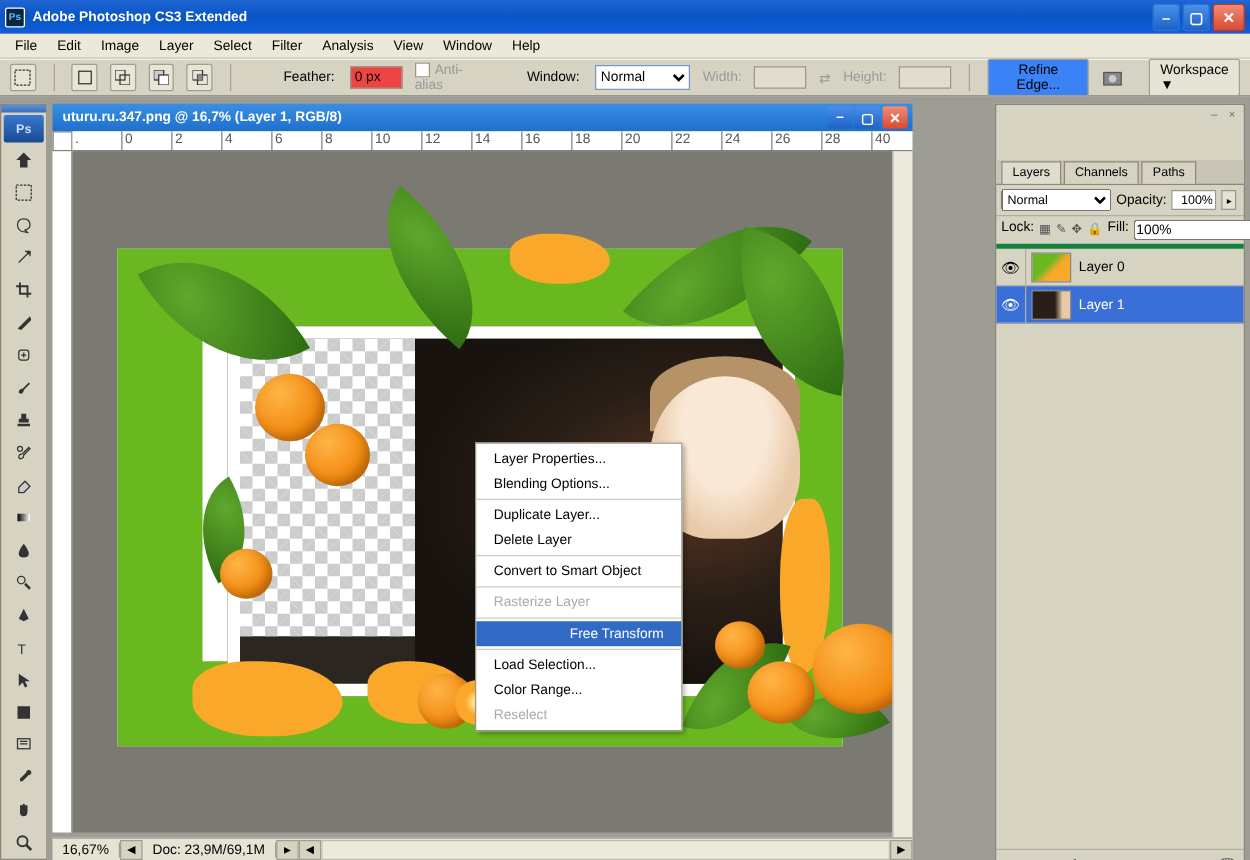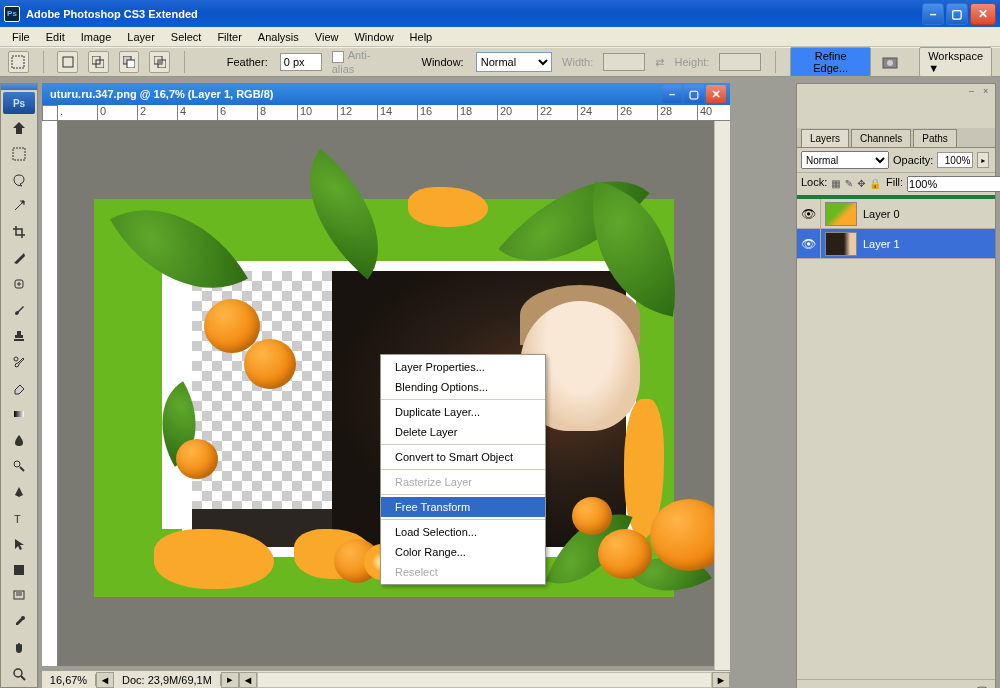--- a/index.html
+++ b/index.html
@@ -16,21 +16,21 @@
 
 
 .menubar { height:20px; background:#ece9d8; display:flex; align-items:center; padding:0 4px; border-bottom:1px solid #c0c0b8;}
 .menubar .menu-item { padding:2px 8px; cursor:pointer; }
 
 
 .optionsbar { height:30px; background:#d6d3c3; border-top:1px solid #f2f0e6; border-bottom:1px solid #9a978a; display:flex; align-items:center; padding:0 8px; gap:10px; }
 .optionsbar .tool-ico { width:24px; height:22px; border:1px solid #a0a090; background:#e8e5d6; border-radius:2px; display:flex; align-items:center; justify-content:center; }
 .optionsbar .sep { width:1px; height:22px; background:#a8a598; margin:0 4px;}
 .optionsbar label { margin-right:2px;margin-left:28px; }
-.optionsbar input[type=text] { width:42px; height:18px; border:1px solid #9a978a; padding:1px 3px; background:#ffffff;}
+.optionsbar input[type=text] { width:42px; height:18px; border:1px solid #9a978a; padding:1px 3px; background:#ef4444;}
 .optionsbar select { height:20px; border:1px solid #7a98c8; background:#fff; width:90px;}
 .optionsbar .disabled { color:#999; }
 .optionsbar button { background:#3b82f6; border:1px solid #a0a090; padding:2px 10px; border-radius:2px; cursor:pointer;}
 .workspace-drop { margin-left:auto; display:flex; align-items:center; gap:16px;}
 .workspace-drop .wd-btn { border:1px solid #a0a090; padding:2px 8px; border-radius:2px; background:#e6e3d4; cursor:pointer;}
 
 
 .toolbox { position:absolute; left:0; top:83px; width:38px; height:605px; background:#d6d3c3; border:1px solid #8a8778; }
 .toolbox .tool { width:30px; height:24px; margin:2px auto; display:flex; align-items:center; justify-content:center; cursor:pointer; border:1px solid transparent; }
 .toolbox .ps-head { width:32px; height:22px; background:linear-gradient(to bottom,#3a78d0,#1a4a90); margin:2px auto; display:flex; align-items:center; justify-content:center; color:#c5e0ff; font-weight:bold; font-size:10px; border-radius:2px;}
@@ -92,21 +92,21 @@
 .hscroll .zoom { width:54px; text-align:center; border-right:1px solid #a0a090;}
 .hscroll .sb-arrow { width:18px; height:16px; background:#d6d3c3; border:1px solid #a0a090; display:flex; align-items:center; justify-content:center; cursor:pointer;}
 .hscroll .docinfo { padding:0 8px; border-right:1px solid #a0a090;}
 .hscroll .track { flex:1; height:16px; background:#eceadd; border:1px solid #c0beb0;}
 .vscroll { position:absolute; top:38px; bottom:18px; right:0; width:16px; background:#eceadd; border-left:1px solid #c0beb0;}
 
 
 .ctxmenu { position:absolute; left:380px; top:354px; width:166px; background:#fff; border:1px solid #9a978a; box-shadow:2px 2px 4px rgba(0,0,0,.3); z-index:50; padding:2px 0;}
 .ctxmenu .ci { padding:4px 14px; cursor:pointer; white-space:nowrap;}
 .ctxmenu .ci.disabled { color:#aaa; cursor:default;}
-.ctxmenu .ci.sel { background:#316ac5; color:#fff;}
+.ctxmenu .ci.sel { background:#316ac5; color:#fff;text-align:right;}
 .ctxmenu hr { border:none; border-top:1px solid #d0cdbd; margin:2px 0;}
 
 
 .layers-panel { position:absolute; right:4px; top:83px; width:200px; background:#d6d3c3; border:1px solid #8a8778;}
 .layers-panel .tabs { height:20px; background:#c8c5b6; display:flex; align-items:flex-end; padding:0 4px; border-bottom:1px solid #8a8778;margin-top:44px;}
 .layers-panel .tab { padding:3px 8px; font-size:10px; border:1px solid #8a8778; border-bottom:none; background:#d6d3c3; margin-right:2px; cursor:pointer;}
 .layers-panel .tab.active { background:#e0ddce;}
 .layers-panel .panel-close { position:absolute; right:2px; top:2px; display:flex; gap:4px;}
 .layers-panel .panel-close div { width:10px;height:10px;cursor:pointer; font-size:9px; color:#666;}
 .layers-panel .opts-row { display:flex; align-items:center; padding:3px 4px; gap:4px; border-bottom:1px solid #b0ad9e; font-size:10px;}

